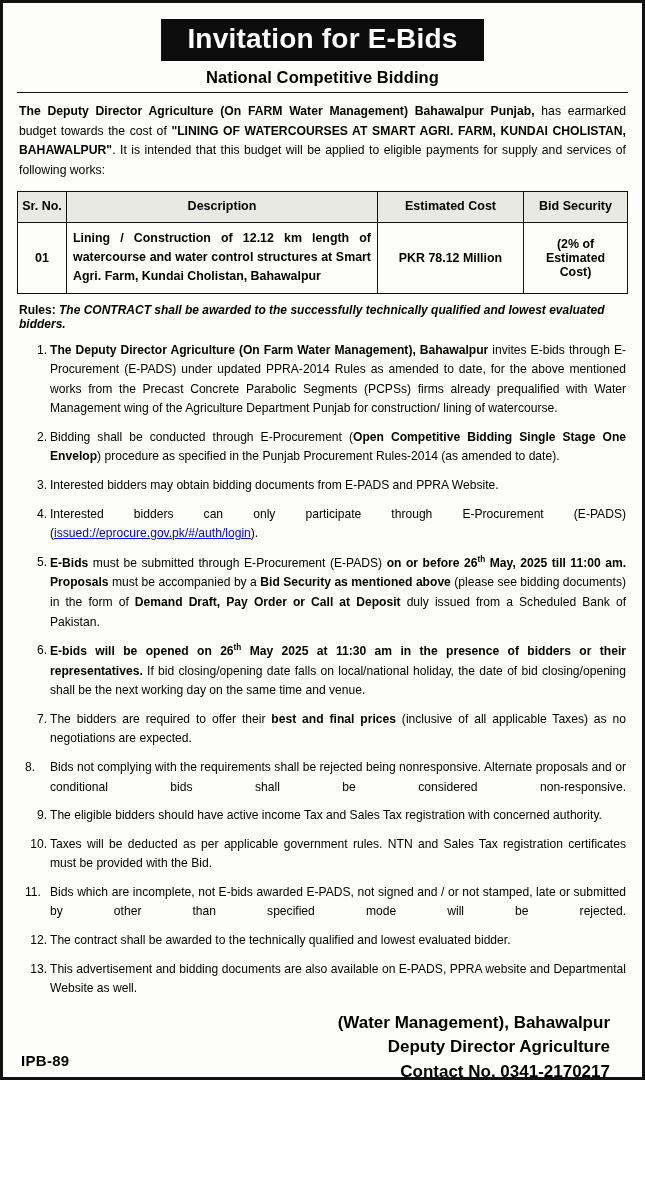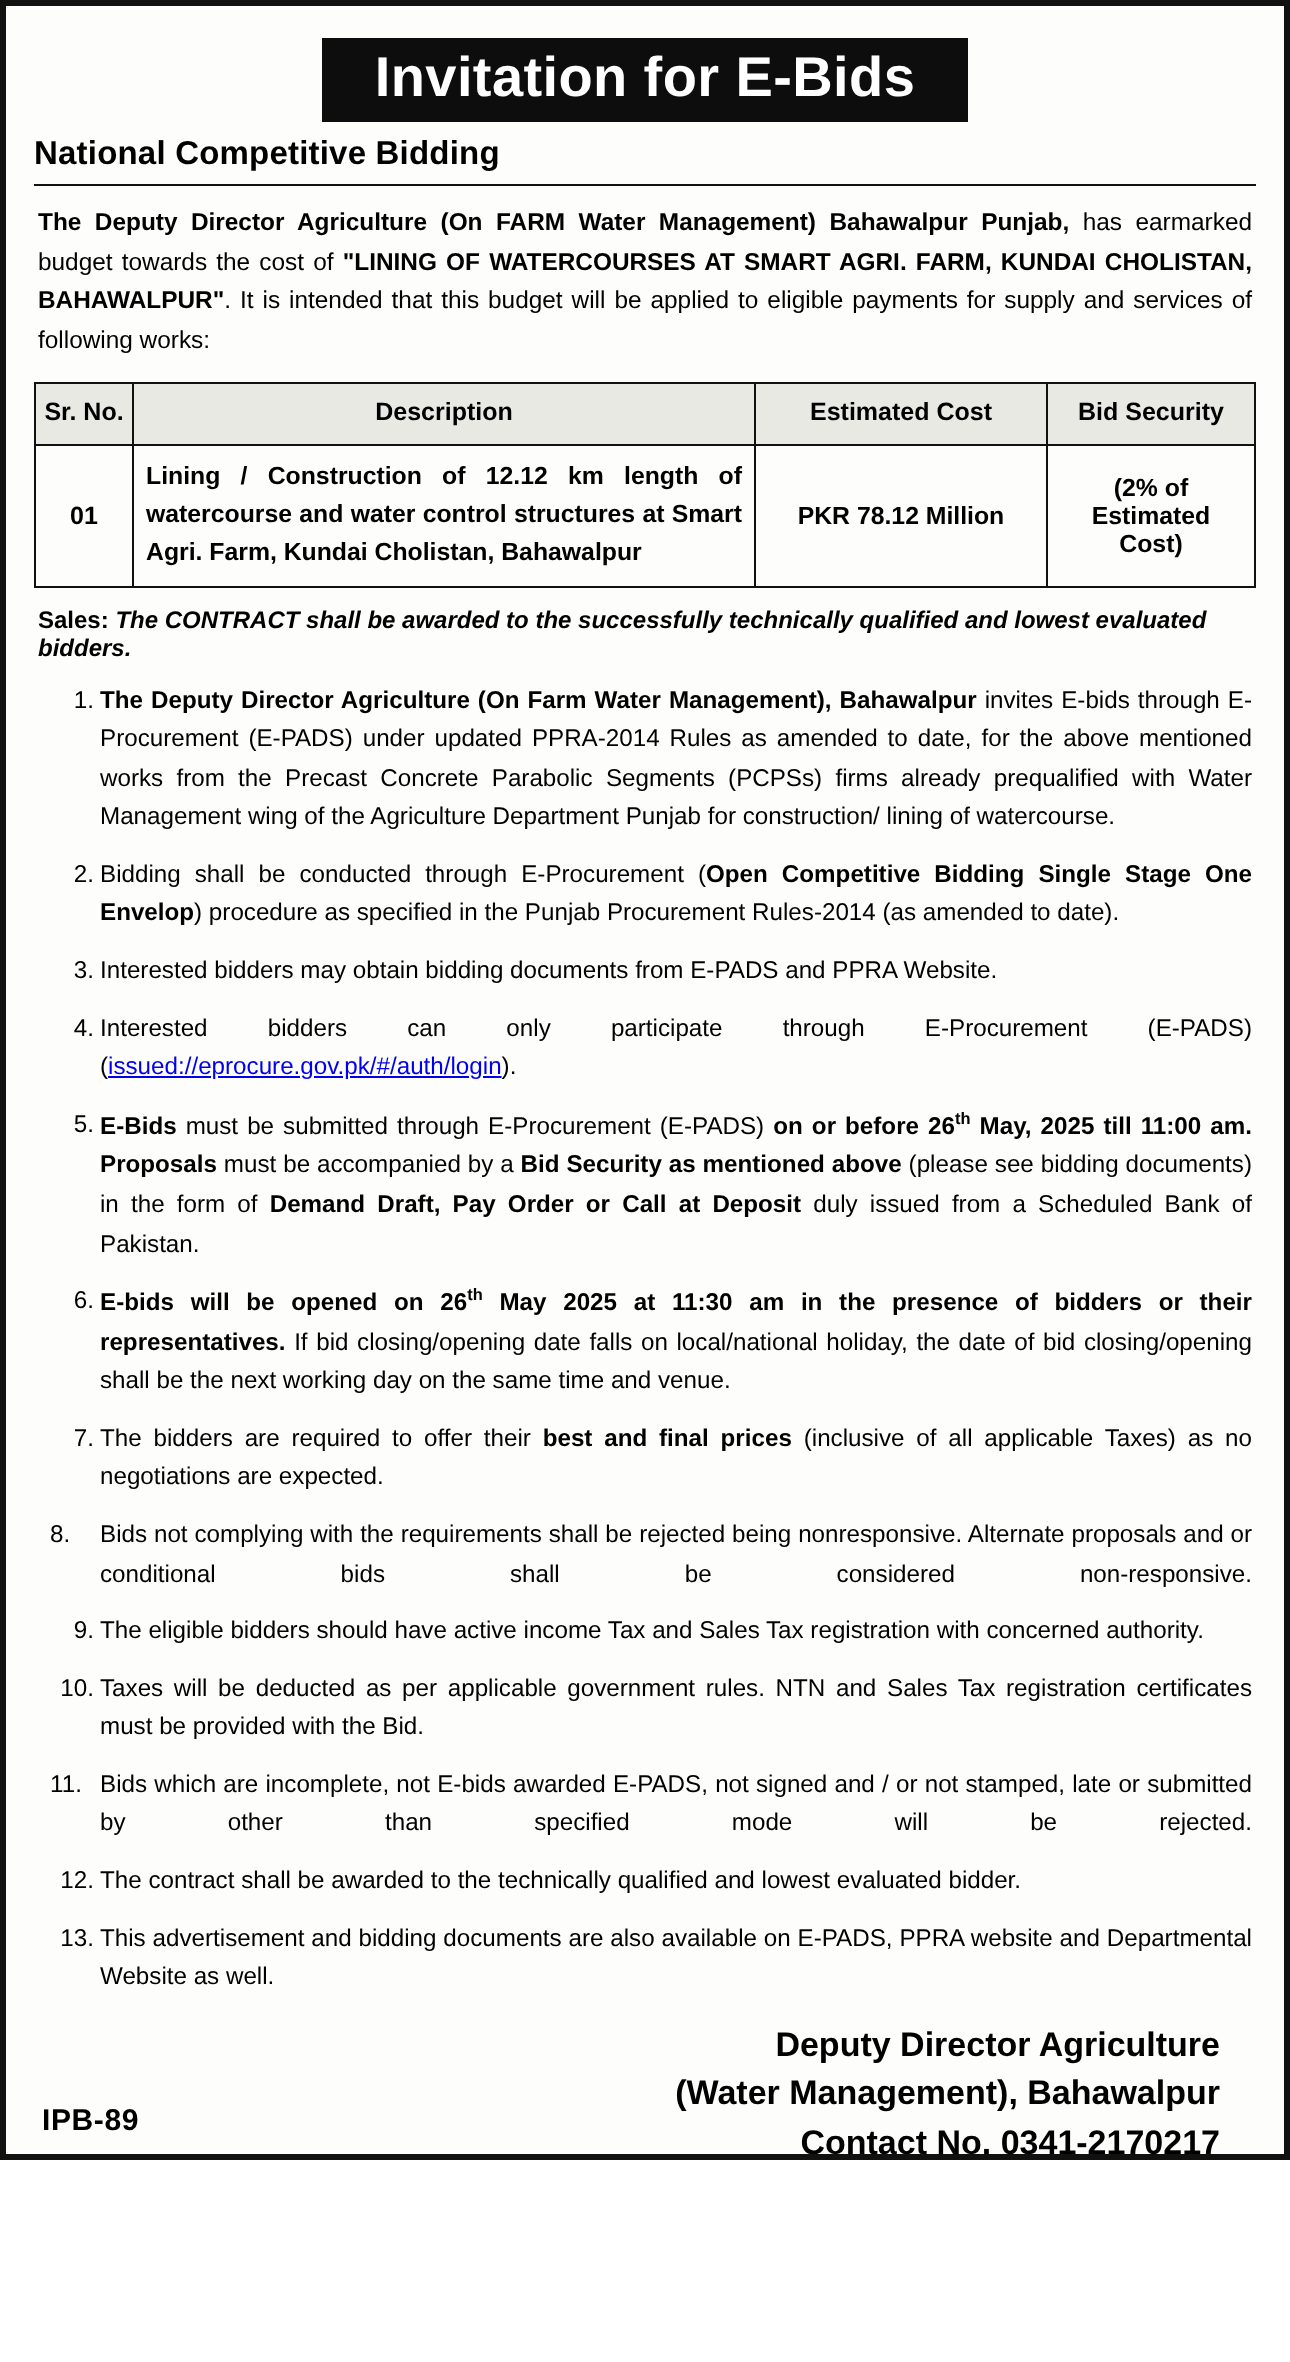--- a/index.html
+++ b/index.html
@@ -32,21 +32,21 @@
     display: inline-block;
     background: #0d0d0d;
     color: #ffffff;
     font-size: 28px;
     font-weight: bold;
     letter-spacing: 0.2px;
     padding: 4px 26px 6px 26px;
     line-height: 1.15;
   }
   .subtitle {
-    text-align: left;
+    text-align: center;
     font-size: 16.5px;
     font-weight: bold;
     margin-top: 7px;
     letter-spacing: 0.1px;
   }
   .refline {
     display: flex;
     justify-content: space-between;
     align-items: baseline;
     font-size: 11.5px;
@@ -199,40 +199,40 @@
       <tr>
         <td class="sr">01</td>
         <td class="desc">Lining / Construction of 12.12 km length of watercourse and water control structures at Smart Agri. Farm, Kundai Cholistan, Bahawalpur</td>
         <td class="cost">PKR  78.12 Million</td>
         <td class="sec">(2% of Estimated Cost)</td>
       </tr>
     </tbody>
   </table>
 
   <div class="note">
-    <span class="note-label">Sales:</span><span class="note-text"> The CONTRACT shall be awarded to the successfully technically qualified and lowest evaluated bidders.</span>
+    <span class="note-label">Rules:</span><span class="note-text"> The CONTRACT shall be awarded to the successfully technically qualified and lowest evaluated bidders.</span>
   </div>
 
   <ol class="terms" id="terms-list">
       <li><span style="font-weight: bold;">The Deputy Director Agriculture (On Farm Water Management), Bahawalpur</span><span> invites E-bids through E-Procurement (E-PADS) under updated PPRA-2014 Rules as amended to date, for the above mentioned works from the Precast Concrete Parabolic Segments (PCPSs) firms already prequalified with Water Management wing of the Agriculture Department Punjab for construction/ lining of watercourse.</span></li>
       <li><span>Bidding shall be conducted through E-Procurement (</span><span style="font-weight: bold;">Open Competitive Bidding Single Stage One Envelop</span><span>) procedure as specified in the Punjab Procurement Rules-2014 (as amended to date).</span></li>
       <li><span>Interested bidders may obtain bidding documents from E-PADS and PPRA Website.</span></li>
       <li><span>Interested bidders can only participate through E-Procurement (E-PADS) (</span><a class="link" href="#">issued://eprocure.gov.pk/#/auth/login</a><span>).</span></li>
       <li><span style="font-weight: bold;">E-Bids</span><span> must be submitted through E-Procurement (E-PADS) </span><span style="font-weight: bold;">on or before 26</span><sup style="font-weight: bold;">th</sup><span style="font-weight: bold;"> May, 2025 till 11:00 am. Proposals</span><span> must be accompanied by a </span><span style="font-weight: bold;">Bid Security as mentioned above</span><span> (please see bidding documents) in the form of </span><span style="font-weight: bold;">Demand Draft, Pay Order or Call at Deposit</span><span> duly issued from a Scheduled Bank of Pakistan.</span></li>
       <li><span style="font-weight: bold;">E-bids will be opened on 26</span><sup style="font-weight: bold;">th</sup><span style="font-weight: bold;"> May 2025 at 11:30 am in the presence of bidders or their representatives.</span><span> If bid closing/opening date falls on local/national holiday, the date of bid closing/opening shall be the next working day on the same time and venue.</span></li>
       <li><span>The bidders are required to offer their </span><span style="font-weight: bold;">best and final prices</span><span> (inclusive of all applicable Taxes) as no negotiations are expected.</span></li>
       <li class="justified"><span>Bids not complying with the requirements shall be rejected being nonresponsive. Alternate proposals and or conditional bids shall be considered non-responsive.</span></li>
       <li><span>The eligible bidders should have active income Tax and Sales Tax registration with concerned authority.</span></li>
       <li><span>Taxes will be deducted as per applicable government rules. NTN and Sales Tax registration certificates must be provided with the Bid.</span></li>
       <li class="justified"><span>Bids which are incomplete, not E-bids awarded E-PADS, not signed and / or not stamped, late or submitted by other than specified mode will be rejected.</span></li>
       <li><span>The contract shall be awarded to the technically qualified and lowest evaluated bidder.</span></li>
       <li><span>This advertisement and bidding documents are also available on E-PADS, PPRA website and Departmental Website as well.</span></li>
     </ol>
 
   <div class="signature">
+    <div>(Water Management), Bahawalpur</div>
     <div>Deputy Director Agriculture</div>
-    <div>(Water Management), Bahawalpur</div>
     <div>Contact No. 0341-2170217</div>
   </div>
 
   <div class="footer-code">IPB-89</div>
 
 </div>
 
 </body></html>

